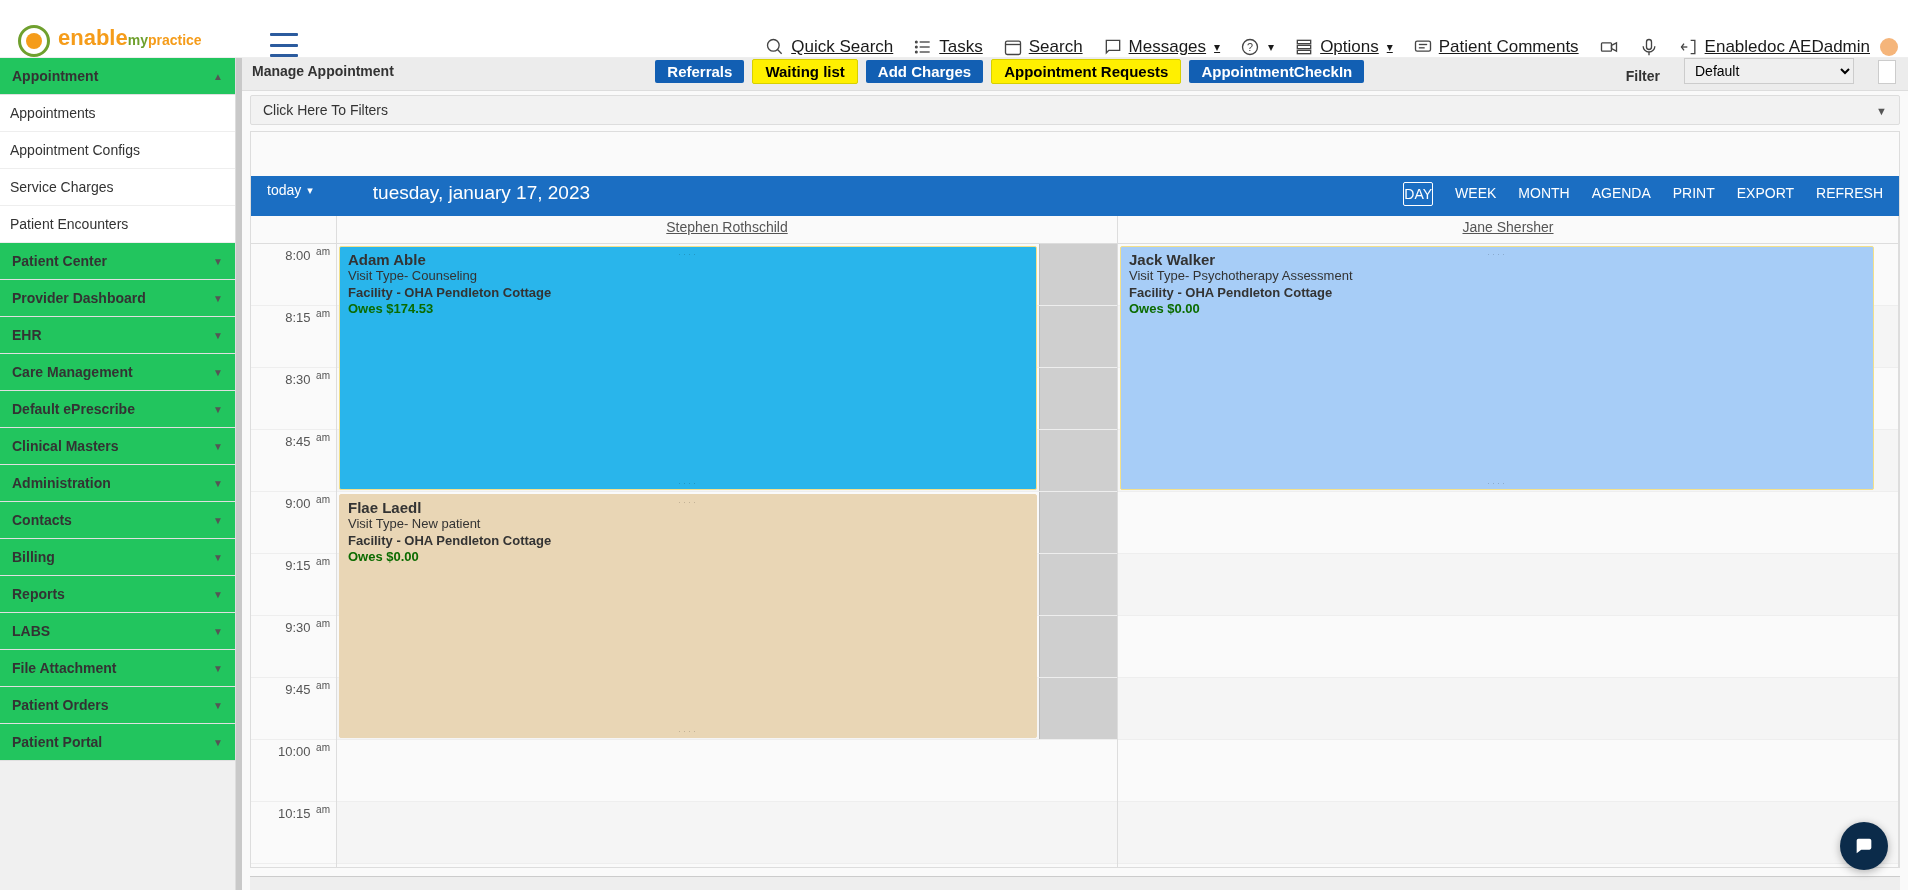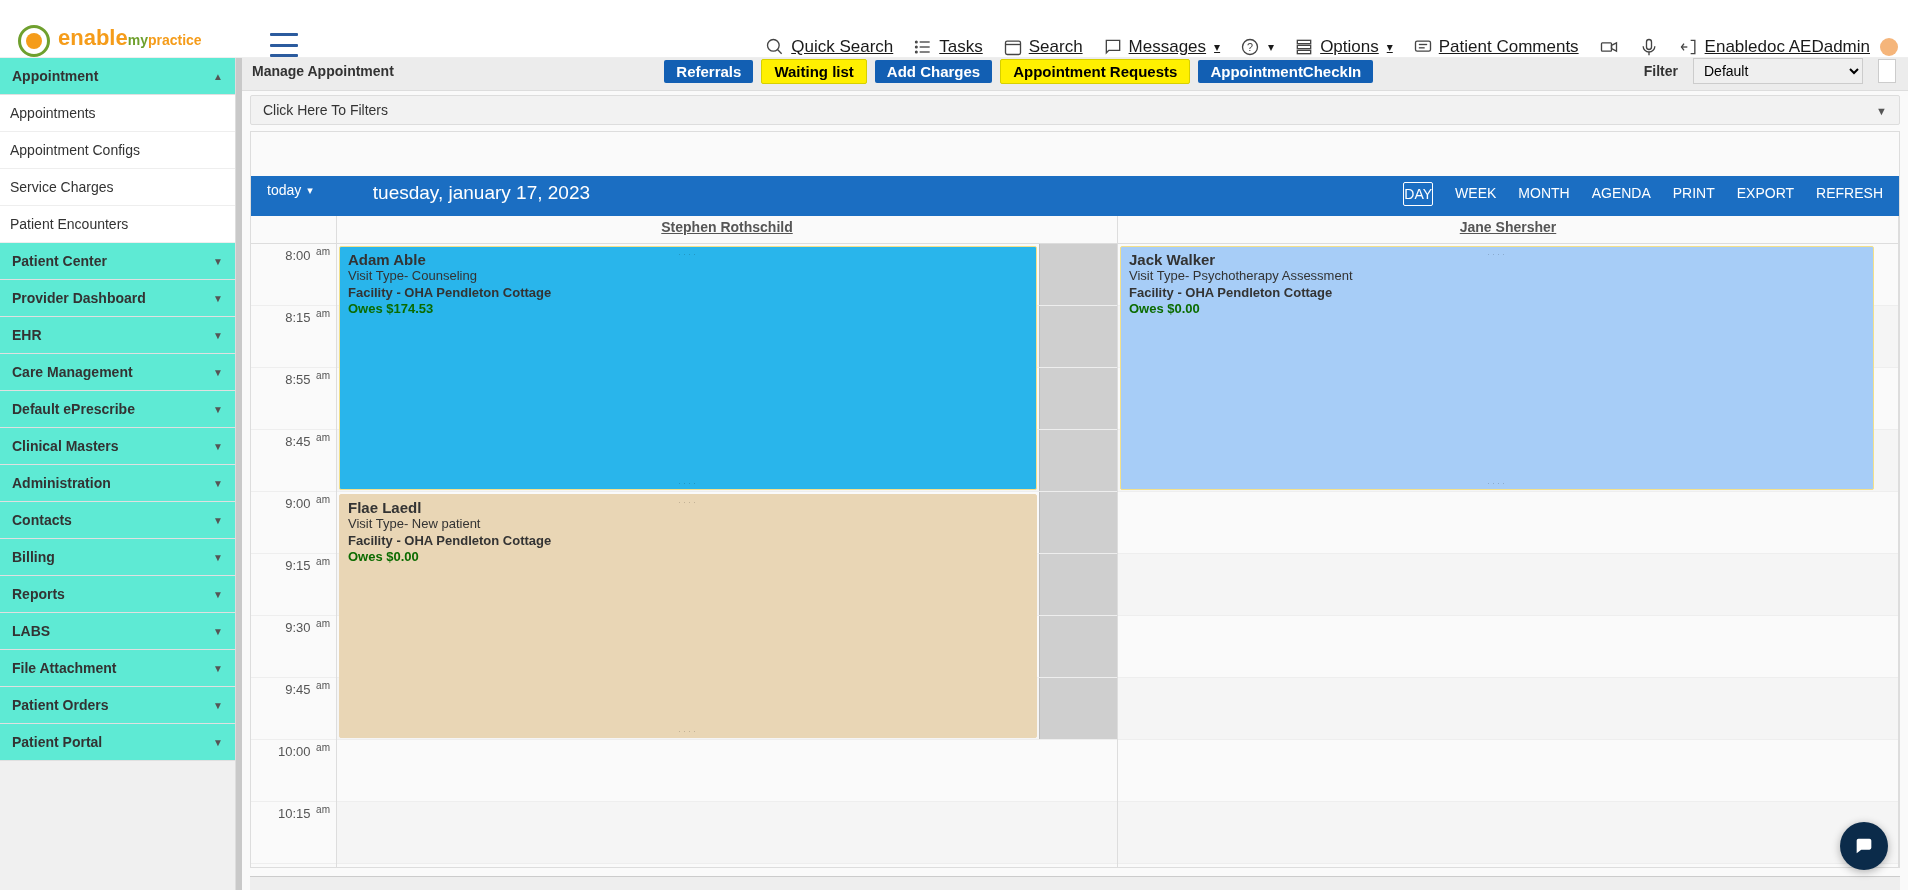--- a/index.html
+++ b/index.html
@@ -76,21 +76,21 @@
     border-bottom:1px solid #e0e0e0;
     background:#fff;
   }
   .search-menu input{border:none;outline:none;font-size:15px;color:#777;background:transparent;width:100%;}
   .search-menu svg{width:20px;height:20px;stroke:#bbb;fill:none;stroke-width:2;}
   .nav-group-hdr{
     display:flex;align-items:center;justify-content:space-between;
     padding:10px 12px;
     font-weight:700;
     border-bottom:1px solid #e0e0e0;
-    background:#5eead4;
+    background:#22c55e;
     cursor:pointer;
   }
   .nav-group-hdr .tri{font-size:10px;color:#555;}
   .nav-sub{
     padding:10px 12px 10px 10px;
     background:#fff;
     border-bottom:1px solid #eee;
     cursor:pointer;
   }
   .sidebar-scroll{height:100%;overflow-y:auto;}
@@ -101,21 +101,21 @@
   .action-row{
     display:flex;align-items:center;gap:8px;
     padding:0 12px 6px 16px;
     background:#ececec;
     border-bottom:1px solid #ddd;
   }
   .action-row .title{font-weight:700;margin-right:auto;}
   .pill{padding:3px 12px;border-radius:2px;font-weight:600;font-size:15px;cursor:pointer;white-space:nowrap;}
   .pill.blue{background:#125fb3;color:#fff;}
   .pill.yellow{background:#fff000;color:#000;border:1px solid #d7d000;}
-  .filter-wrap{margin-left:auto;display:flex;align-items:center;gap:15px;}
+  .filter-wrap{margin-left:auto;display:flex;align-items:flex-end;gap:24px;}
   .filter-wrap label{font-weight:700;}
   .filter-wrap select{border:1px solid #ccc;padding:3px 6px;font-size:14px;min-width:170px;}
   .filter-wrap .more{border:1px solid #ccc;width:18px;height:24px;display:flex;align-items:center;justify-content:center;cursor:pointer;background:#fff;}
   .filters-bar{
     background:#f2f2f2;border:1px solid #ddd;margin:4px 8px 6px 14px;
     padding:6px 12px;display:flex;justify-content:space-between;align-items:center;border-radius:2px;
   }
   .filters-bar .expand::after{content:"▼";font-size:11px;color:#555;}
 
   .calendar-wrap{margin:0 8px 8px 14px;flex:1;display:flex;flex-direction:column;border:1px solid #ddd;overflow:hidden;}
@@ -125,21 +125,21 @@
   }
   .cal-header .today{display:flex;align-items:center;gap:6px;cursor:pointer;}
   .cal-header .today::after{content:"▾";font-size:11px;}
   .cal-header .date{margin-left:60px;font-size:19px;}
   .cal-header .views{margin-left:auto;display:flex;gap:22px;font-size:14px;}
   .cal-header .views span{cursor:pointer;padding:3px 0;}
   .cal-header .views span.active{border:1px solid #fff;border-radius:2px;}
 
   .resource-row{display:flex;border-bottom:1px solid #ddd;height:28px;}
   .resource-row .gutter{width:86px;border-right:1px solid #ddd;}
-  .resource-row .res{flex:1;text-align:center;border-right:1px solid #ddd;padding-top:3px;font-weight:bold;}
+  .resource-row .res{flex:1;text-align:center;border-right:1px solid #ddd;padding-top:3px;}
   .resource-row .res a{color:#555;text-decoration:underline;}
 
   .grid-body{flex:1;overflow:auto;position:relative;display:flex;}
   .time-gutter{width:86px;border-right:1px solid #ddd;}
   .time-slot{height:62px;border-bottom:1px solid #eee;text-align:right;padding:2px 6px 0 0;font-size:13px;color:#555;}
   .time-slot sup{font-size:10px;margin-left:2px;}
   .cols{flex:1;display:flex;position:relative;}
   .col{flex:1;border-right:1px solid #ddd;position:relative;}
   .row-line{height:62px;border-bottom:1px solid #eee;}
   .row-line.alt{background:#f5f5f5;}
@@ -400,21 +400,21 @@
       <div class="resource-row">
         <div class="gutter"></div>
         <div class="res"><a>Stephen Rothschild</a></div>
         <div class="res"><a>Jane Shersher</a></div>
       </div>
 
       <div class="grid-body">
         <div class="time-gutter">
           <div class="time-slot"><span>8:00</span> <sup>am</sup></div>
           <div class="time-slot"><span>8:15</span> <sup>am</sup></div>
-          <div class="time-slot"><span>8:55</span> <sup>am</sup></div>
+          <div class="time-slot"><span>8:30</span> <sup>am</sup></div>
           <div class="time-slot"><span>8:45</span> <sup>am</sup></div>
           <div class="time-slot"><span>9:00</span> <sup>am</sup></div>
           <div class="time-slot"><span>9:15</span> <sup>am</sup></div>
           <div class="time-slot"><span>9:30</span> <sup>am</sup></div>
           <div class="time-slot"><span>9:45</span> <sup>am</sup></div>
           <div class="time-slot"><span>10:00</span> <sup>am</sup></div>
           <div class="time-slot"><span>10:15</span> <sup>am</sup></div>
           <div class="time-slot"><span>10:30</span> <sup>am</sup></div>
         </div>
         <div class="cols">

